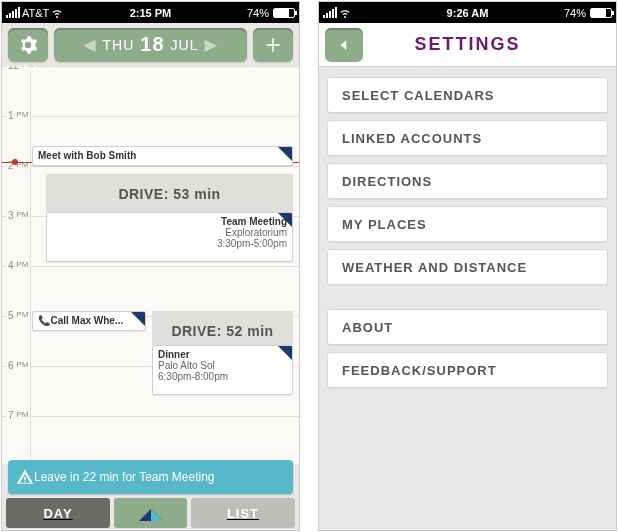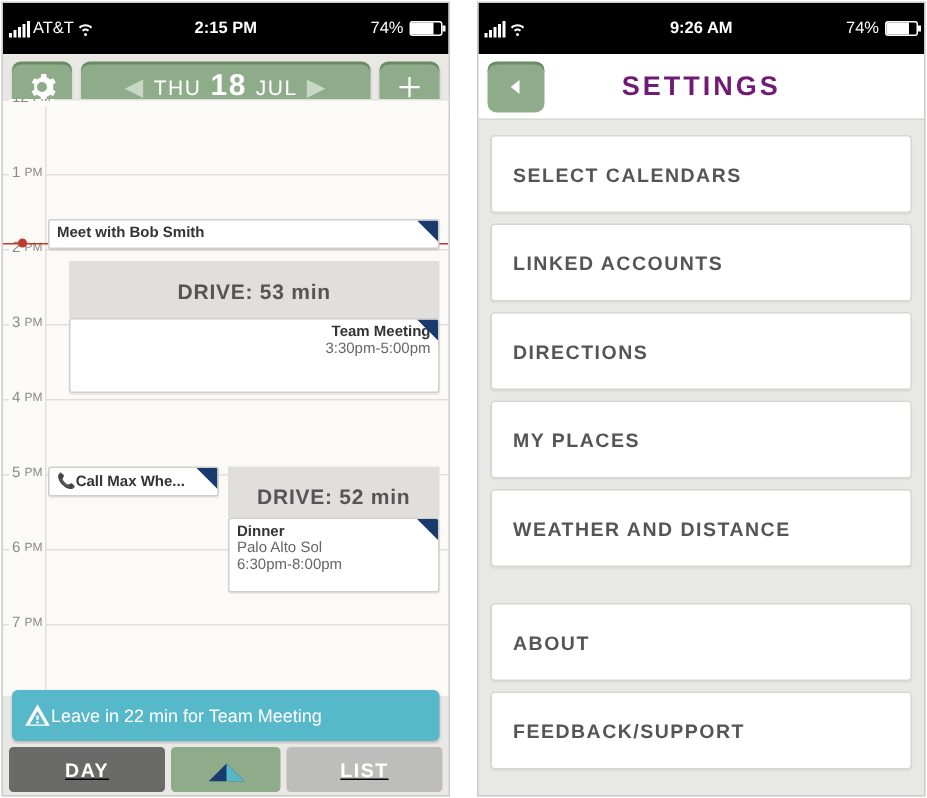--- a/index.html
+++ b/index.html
@@ -1,18 +1,18 @@
 <!DOCTYPE html>
 <html><head>
 <meta charset="utf-8">
 <style>
   * { box-sizing: border-box; margin: 0; padding: 0; }
   body { background: #fff; font-family: -apple-system, Helvetica, Arial, sans-serif; width: 618px; height: 532px; display: flex; gap: 18px; padding: 1px; }
   .phone { width: 299px; height: 530px; background: #e8e8e6; position: relative; overflow: hidden; border: 1px solid #ccc; }
-  .status-bar { height: 34px; background: #000; color: #fff; font-size: 11px; display: flex; align-items: center; padding: 0 4px; position: relative; }
+  .status-bar { height: 21px; background: #000; color: #fff; font-size: 11px; display: flex; align-items: center; padding: 0 4px; position: relative; }
   .sb-left { display: flex; align-items: center; gap: 2px; }
   .sb-center { position: absolute; left: 50%; transform: translateX(-50%); font-weight: 600; }
   .sb-right { margin-left: auto; display: flex; align-items: center; gap: 4px; }
   .signal { display: inline-flex; align-items: flex-end; gap: 1px; }
   .signal b { width: 2px; background: #fff; display: inline-block; }
   .signal b:nth-child(1){height:3px}.signal b:nth-child(2){height:5px}.signal b:nth-child(3){height:7px}.signal b:nth-child(4){height:9px}.signal b:nth-child(5){height:11px}
   .battery { width: 22px; height: 10px; border: 1px solid #fff; border-radius: 2px; position: relative; }
   .battery::after { content:''; position:absolute; right:-3px; top:2px; width:2px; height:4px; background:#fff; }
   .battery i { display:block; height:100%; width:74%; background:#fff; }
   .wifi-ico { width: 12px; height: 12px; position: relative; }
@@ -50,21 +50,21 @@
   .tab { flex:1; background:#bdbdb9; color:#fff; font-size:13px; font-weight:700; letter-spacing:1px; display:flex; align-items:center; justify-content:center; border-radius:3px; }
   .tab.active { background:#6a6a66; }
   .tab.mid { flex:0.7; background:#8fac8a; position:relative; }
 
   
   .hdr2 { height:44px; background:#fff; display:flex; align-items:center; justify-content:center; position:relative; border-bottom:1px solid #d6d6d2; }
   .hdr2-title { color:#701a75; font-size:18px; font-weight:700; letter-spacing:2px; }
   .back-btn { position:absolute; left:6px; top:5px; width:38px; height:34px; background:#8fac8a; border-radius:6px; display:flex; align-items:center; justify-content:center; box-shadow:0 2px 0 #6d8a68 inset; }
   .settings-list { padding:10px 8px; display:flex; flex-direction:column; gap:7px; }
   .settings-gap { height:10px; }
-  .srow { height:52px; background:#fff; border:1px solid #d6d6d2; border-radius:3px; display:flex; align-items:center; padding:0 14px; font-size:13px; font-weight:700; color:#555; letter-spacing:1px; box-shadow:0 1px 1px rgba(0,0,0,.05); }
+  .srow { height:36px; background:#fff; border:1px solid #d6d6d2; border-radius:3px; display:flex; align-items:center; padding:0 14px; font-size:13px; font-weight:700; color:#555; letter-spacing:1px; box-shadow:0 1px 1px rgba(0,0,0,.05); }
 </style>
 </head>
 <body>
 
 <div class="phone">
   <div class="status-bar">
     <div class="sb-left">
       <span class="signal">
           <b></b>
           <b></b>
@@ -142,20 +142,21 @@
       <span class="title">Meet with Bob Smith</span>
       <div class="corner"></div>
     </div>
 
     <div class="drive" style="left:44px; right:6px; top:108px; height:38px;">
       <span>DRIVE: 53 min</span>
     </div>
 
     <div class="evt" style="left:44px; right:6px; top:146px; height:50px;text-align:right;">
       <div class="title">Team Meeting</div>
+      <div class="sub">Exploratorium</div>
       <div class="sub">3:30pm-5:00pm</div>
       <div class="corner"></div>
     </div>
 
     <div class="evt" style="left:30px; width:114px; top:245px; height:20px;">
       <span>📞</span><span class="title">Call Max Whe...</span>
       <div class="corner"></div>
     </div>
 
     <div class="drive" style="left:150px; right:6px; top:245px; height:34px;">

